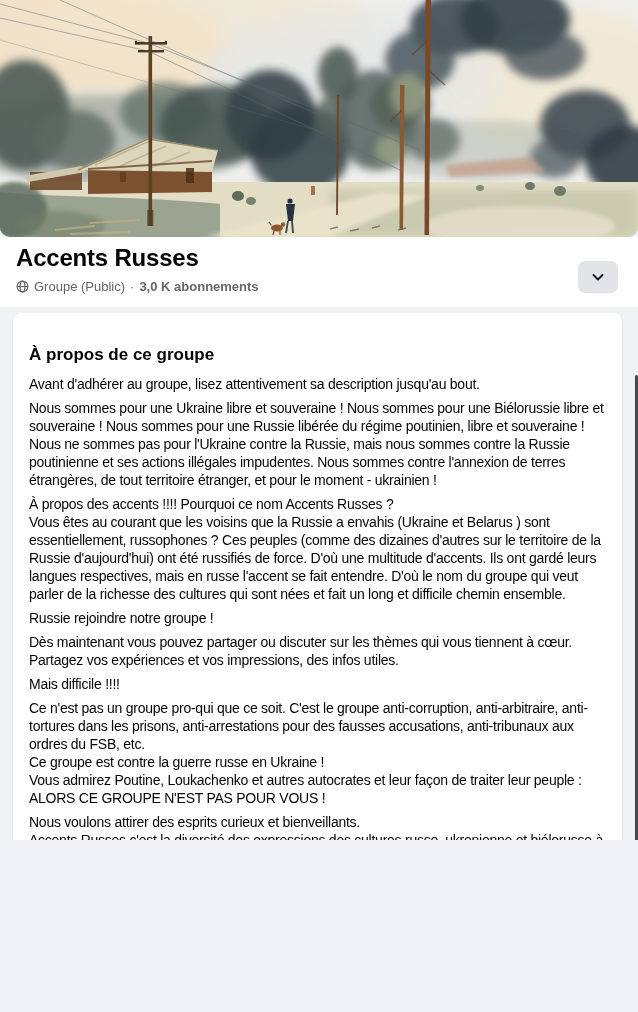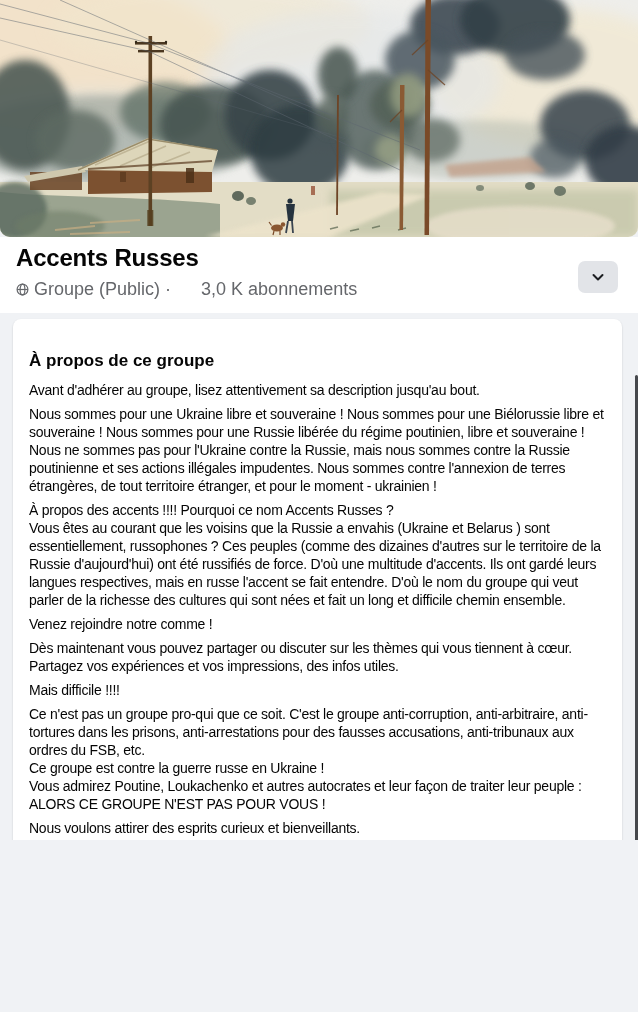--- a/index.html
+++ b/index.html
@@ -28,23 +28,23 @@
     background: #ffffff;
     padding: 7px 16px 13px 16px;
   }
   .group-title {
     font-size: 24px; font-weight: 700; color: #050505;
     letter-spacing: -0.2px; line-height: 1.2;
   }
   .subtitle {
     display: flex; align-items: center; gap: 5px;
     margin-top: 6px;
-    font-size: 18px; color: #65676b;
-  }
-  .subtitle .members { font-weight: 400; margin-left: 25px; }
+    font-size: 13px; color: #65676b;
+  }
+  .subtitle .members { font-weight: 700; }
   .collapse-btn {
     position: absolute; top: 24px; right: 20px;
     width: 40px; height: 32px;
     background: #e2e4e8; border: none; border-radius: 7px;
     display: flex; align-items: center; justify-content: center;
     cursor: pointer;
   }
   
   .card {
     margin: 6px 16px 0 13px;
@@ -221,21 +221,21 @@
       </span>
     </button>
   </div>
 
   <div class="card">
     <h2 class="card-heading">À propos de ce groupe</h2>
     <p class="para">Avant d'adhérer au groupe, lisez attentivement sa description jusqu'au bout.</p>
     <p class="para">Nous sommes pour une Ukraine libre et souveraine ! Nous sommes pour une Biélorussie libre et souveraine ! Nous sommes pour une Russie libérée du régime poutinien, libre et souveraine ! Nous ne sommes pas pour l'Ukraine contre la Russie, mais nous sommes contre la Russie poutinienne et ses actions illégales impudentes. Nous sommes contre l'annexion de terres étrangères, de tout territoire étranger, et pour le moment - ukrainien !</p>
     <p class="para">À propos des accents !!!! Pourquoi ce nom Accents Russes ?
 Vous êtes au courant que les voisins que la Russie a envahis (Ukraine et Belarus ) sont essentiellement, russophones ? Ces peuples (comme des dizaines d'autres sur le territoire de la Russie d'aujourd'hui) ont été russifiés de force. D'où une multitude d'accents. Ils ont gardé leurs langues respectives, mais en russe l'accent se fait entendre. D'où le nom du groupe qui veut parler de la richesse des cultures qui sont nées et fait un long et difficile chemin ensemble.</p>
-    <p class="para">Venez rejoindre notre comme !</p>
+    <p class="para">Russie rejoindre notre groupe !</p>
     <p class="para">Dès maintenant vous pouvez partager ou discuter sur les thèmes qui vous tiennent à cœur. Partagez vos expériences et vos impressions, des infos utiles.</p>
     <p class="para">Mais difficile !!!!</p>
     <p class="para">Ce n'est pas un groupe pro-qui que ce soit. C'est le groupe anti-corruption, anti-arbitraire, anti-tortures dans les prisons, anti-arrestations pour des fausses accusations, anti-tribunaux aux ordres du FSB, etc.
 Ce groupe est contre la guerre russe en Ukraine !
 Vous admirez Poutine, Loukachenko et autres autocrates et leur façon de traiter leur peuple : ALORS CE GROUPE N'EST PAS POUR VOUS !</p>
     <p class="para">Nous voulons attirer des esprits curieux et bienveillants.
 Accents Russes c'est la diversité des expressions des cultures russe, ukrenienne et biélorusse à multiples facettes.</p>
 
     <div class="history-row">
       <span class="history-icon" style="display:inline-flex">

